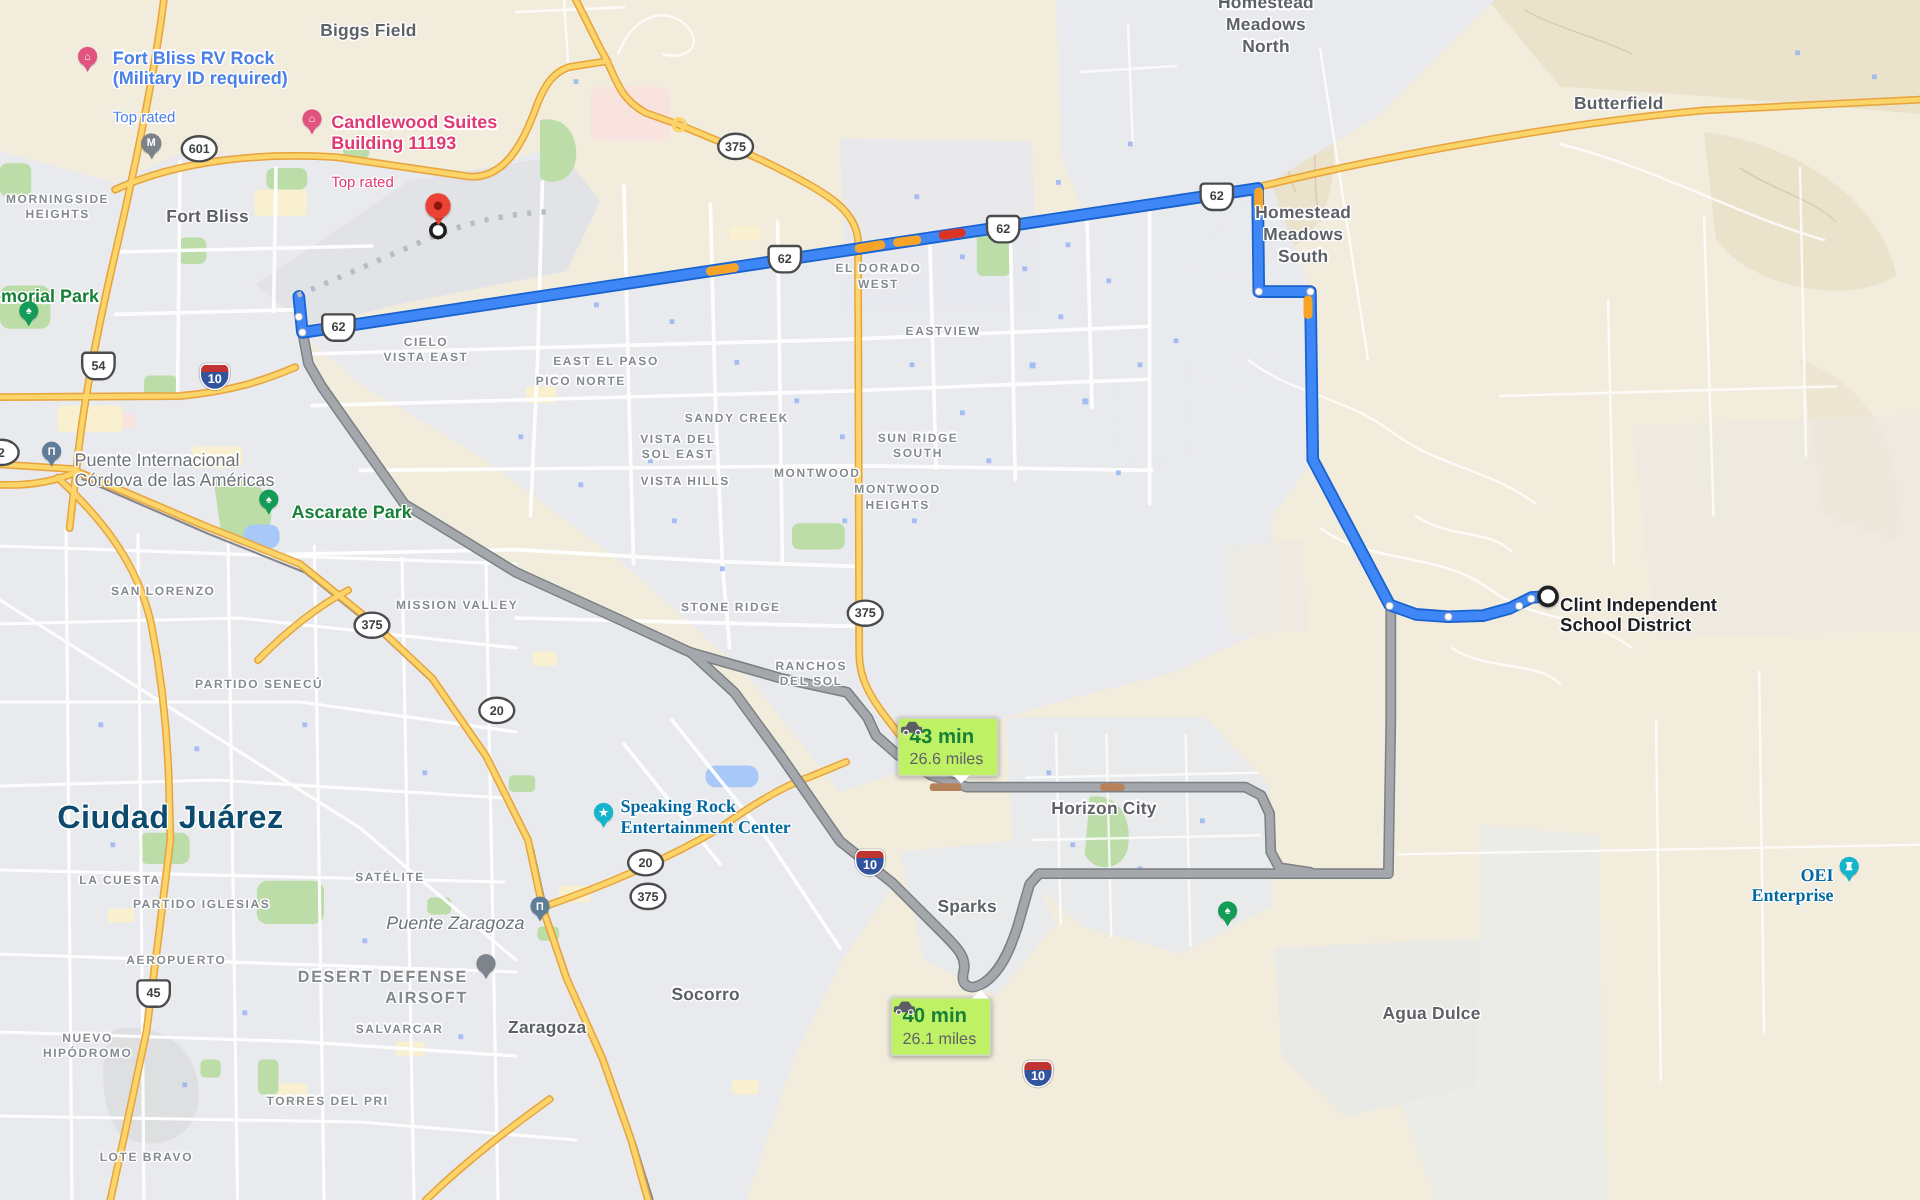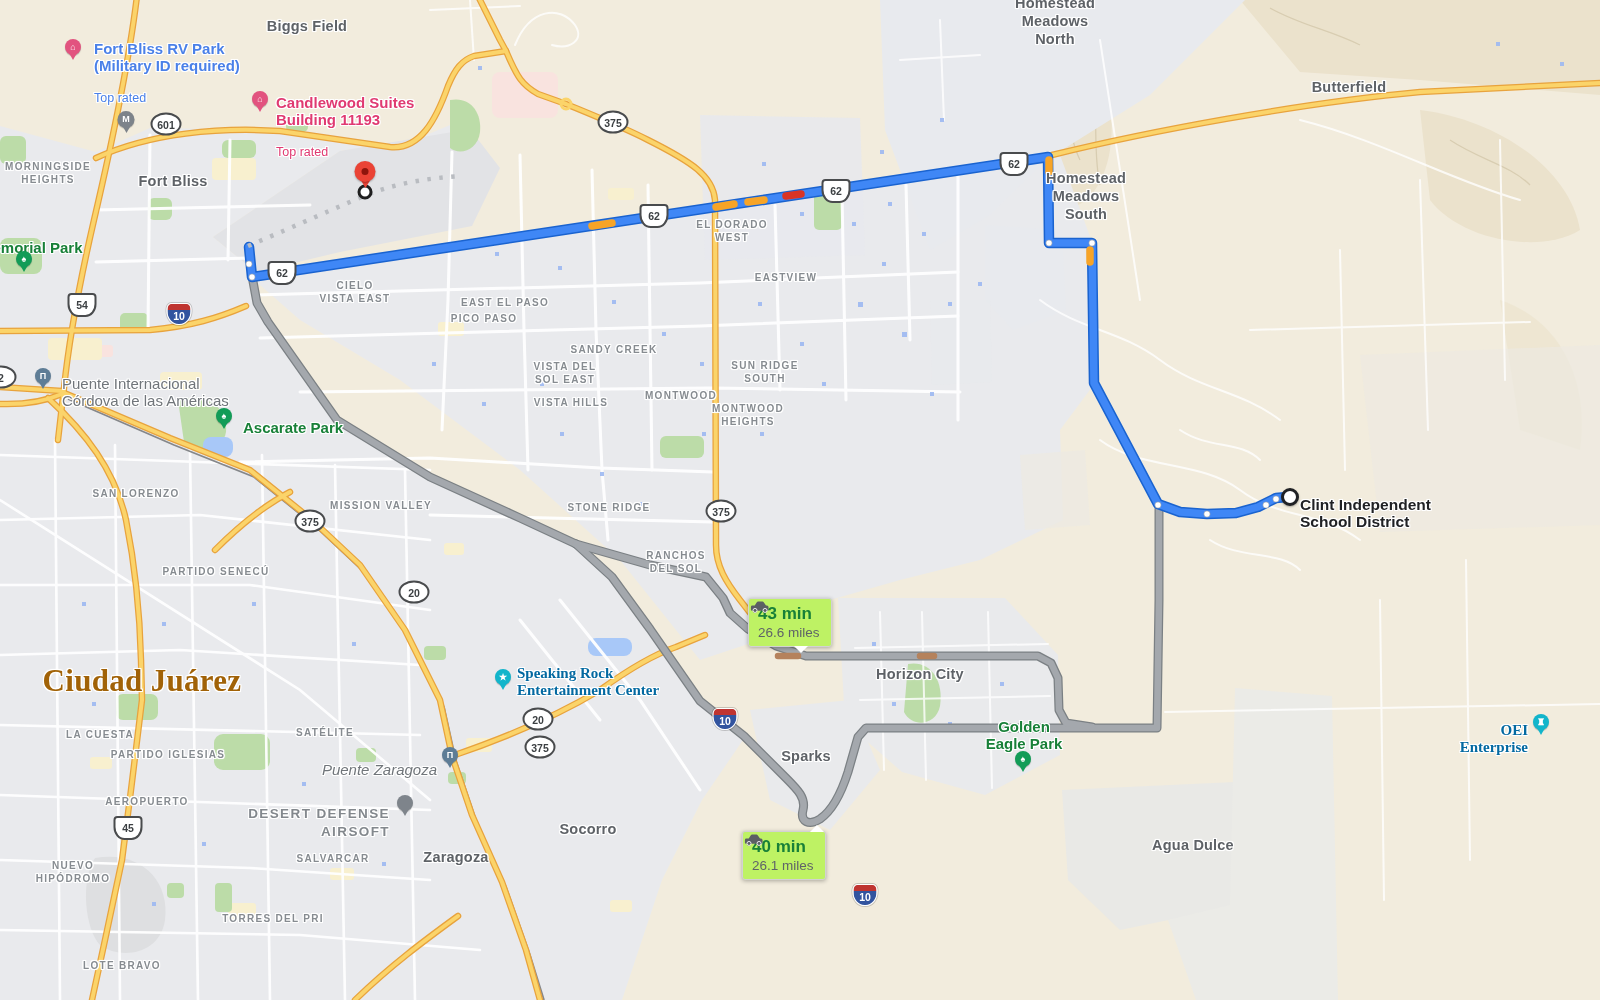--- a/index.html
+++ b/index.html
@@ -5,21 +5,21 @@
   html,body{margin:0;padding:0;background:#f2ecdd;}
   #stage{position:relative;width:1600px;height:1000px;overflow:hidden;
     font-family:"Liberation Sans",sans-serif;background:#f2ecdd;}
   #stage svg{position:absolute;left:0;top:0;}
   .layer{position:absolute;left:0;top:0;width:1600px;height:1000px;pointer-events:none;}
   
   .lbl{position:absolute;transform:translate(-50%,-50%);white-space:pre-line;text-align:center;
     text-shadow:1px 0 0 #fff,-1px 0 0 #fff,0 1px 0 #fff,0 -1px 0 #fff,1px 1px 0 #fff,
       -1px -1px 0 #fff,1px -1px 0 #fff,-1px 1px 0 #fff,0 0 3px #fff;pointer-events:none;}
   .city{font-size:14.5px;font-weight:bold;color:#5e6267;line-height:18px;letter-spacing:.2px;}
-  .city-major{font-size:31px;color:#a16207;letter-spacing:.3px;line-height:34px;font-family:Liberation Serif, serif;}
+  .city-major{font-size:27px;color:#0c4a6e;letter-spacing:.3px;line-height:34px;}
   .hood{font-size:10px;font-weight:bold;color:#868b90;letter-spacing:1.3px;line-height:13px;}
   .poi{position:absolute;white-space:pre-line;line-height:17px;font-size:15px;font-weight:bold;
     text-shadow:1px 0 0 #fff,-1px 0 0 #fff,0 1px 0 #fff,0 -1px 0 #fff,1px 1px 0 #fff,
       -1px -1px 0 #fff,1px -1px 0 #fff,-1px 1px 0 #fff;pointer-events:none;}
   .poi .poi-sub{font-size:12.5px;font-weight:normal;line-height:15px;}
   .anchor-r{transform:translateX(-100%);text-align:right;}
   .anchor-c{transform:translateX(-50%);text-align:center;}
   .c-blue{color:#4a80e8;}.c-blue .poi-sub{color:#4a80e8;}
   .c-pink{color:#e03a72;}.c-pink .poi-sub{color:#e03a72;}
   .c-green{color:#188038;}
@@ -373,21 +373,21 @@
       <div class="lbl city city-major" style="left: 142px; top: 681px;"><span>Ciudad Juárez</span></div>
     </div>
 
 <div class="layer">
 
 <div class="lbl hood" style="left: 48px; top: 173px;"><span>MORNINGSIDE
 HEIGHTS</span></div>
       <div class="lbl hood" style="left: 355px; top: 292px;"><span>CIELO
 VISTA EAST</span></div>
       <div class="lbl hood" style="left: 505px; top: 302px;"><span>EAST EL PASO</span></div>
-      <div class="lbl hood" style="left: 484px; top: 318px;"><span>PICO PASO</span></div>
+      <div class="lbl hood" style="left: 484px; top: 318px;"><span>PICO NORTE</span></div>
       <div class="lbl hood" style="left: 614px; top: 349px;"><span>SANDY CREEK</span></div>
       <div class="lbl hood" style="left: 565px; top: 373px;"><span>VISTA DEL
 SOL EAST</span></div>
       <div class="lbl hood" style="left: 571px; top: 402px;"><span>VISTA HILLS</span></div>
       <div class="lbl hood" style="left: 681px; top: 395px;"><span>MONTWOOD</span></div>
       <div class="lbl hood" style="left: 748px; top: 415px;"><span>MONTWOOD
 HEIGHTS</span></div>
       <div class="lbl hood" style="left: 765px; top: 372px;"><span>SUN RIDGE
 SOUTH</span></div>
       <div class="lbl hood" style="left: 786px; top: 277px;"><span>EASTVIEW</span></div>
@@ -406,21 +406,21 @@
       <div class="lbl hood" style="left: 333px; top: 858px;"><span>SALVARCAR</span></div>
       <div class="lbl hood" style="left: 73px; top: 872px;"><span>NUEVO
 HIPÓDROMO</span></div>
       <div class="lbl hood" style="left: 273px; top: 918px;"><span>TORRES DEL PRI</span></div>
       <div class="lbl hood" style="left: 122px; top: 965px;"><span>LOTE BRAVO</span></div>
     </div>
 
 <div class="layer">
 
 <div class="poi c-blue" style="left: 94px; top: 23px;">
-      <div class="poi-main">Fort Bliss RV Park
+      <div class="poi-main">Fort Bliss RV Rock
 (Military ID required)</div>
       <div class="poi-sub">Top rated</div>
     </div>
       <div class="poi c-pink" style="left: 276px; top: 77px;">
       <div class="poi-main">Candlewood Suites
 Building 11193</div>
       <div class="poi-sub">Top rated</div>
     </div>
       <div class="poi c-green" style="left: -20px; top: 222px;">
       <div class="poi-main">Memorial Park</div>
@@ -431,25 +431,20 @@
 Córdova de las Américas</div>
       
     </div>
       <div class="poi c-green" style="left: 243px; top: 402px;">
       <div class="poi-main">Ascarate Park</div>
       
     </div>
       <div class="poi c-teal" style="left: 517px; top: 648px;">
       <div class="poi-main">Speaking Rock
 Entertainment Center</div>
-      
-    </div>
-      <div class="poi c-green anchor-c" style="left: 1024px; top: 701px;">
-      <div class="poi-main">Golden
-Eagle Park</div>
       
     </div>
       <div class="poi c-teal anchor-r" style="left: 1528px; top: 705px;">
       <div class="poi-main">OEI Enterprise</div>
       
     </div>
       <div class="poi c-gray anchor-r" style="left: 437px; top: 744px; font-style: italic;">
       <div class="poi-main">Puente Zaragoza</div>
       
     </div>

